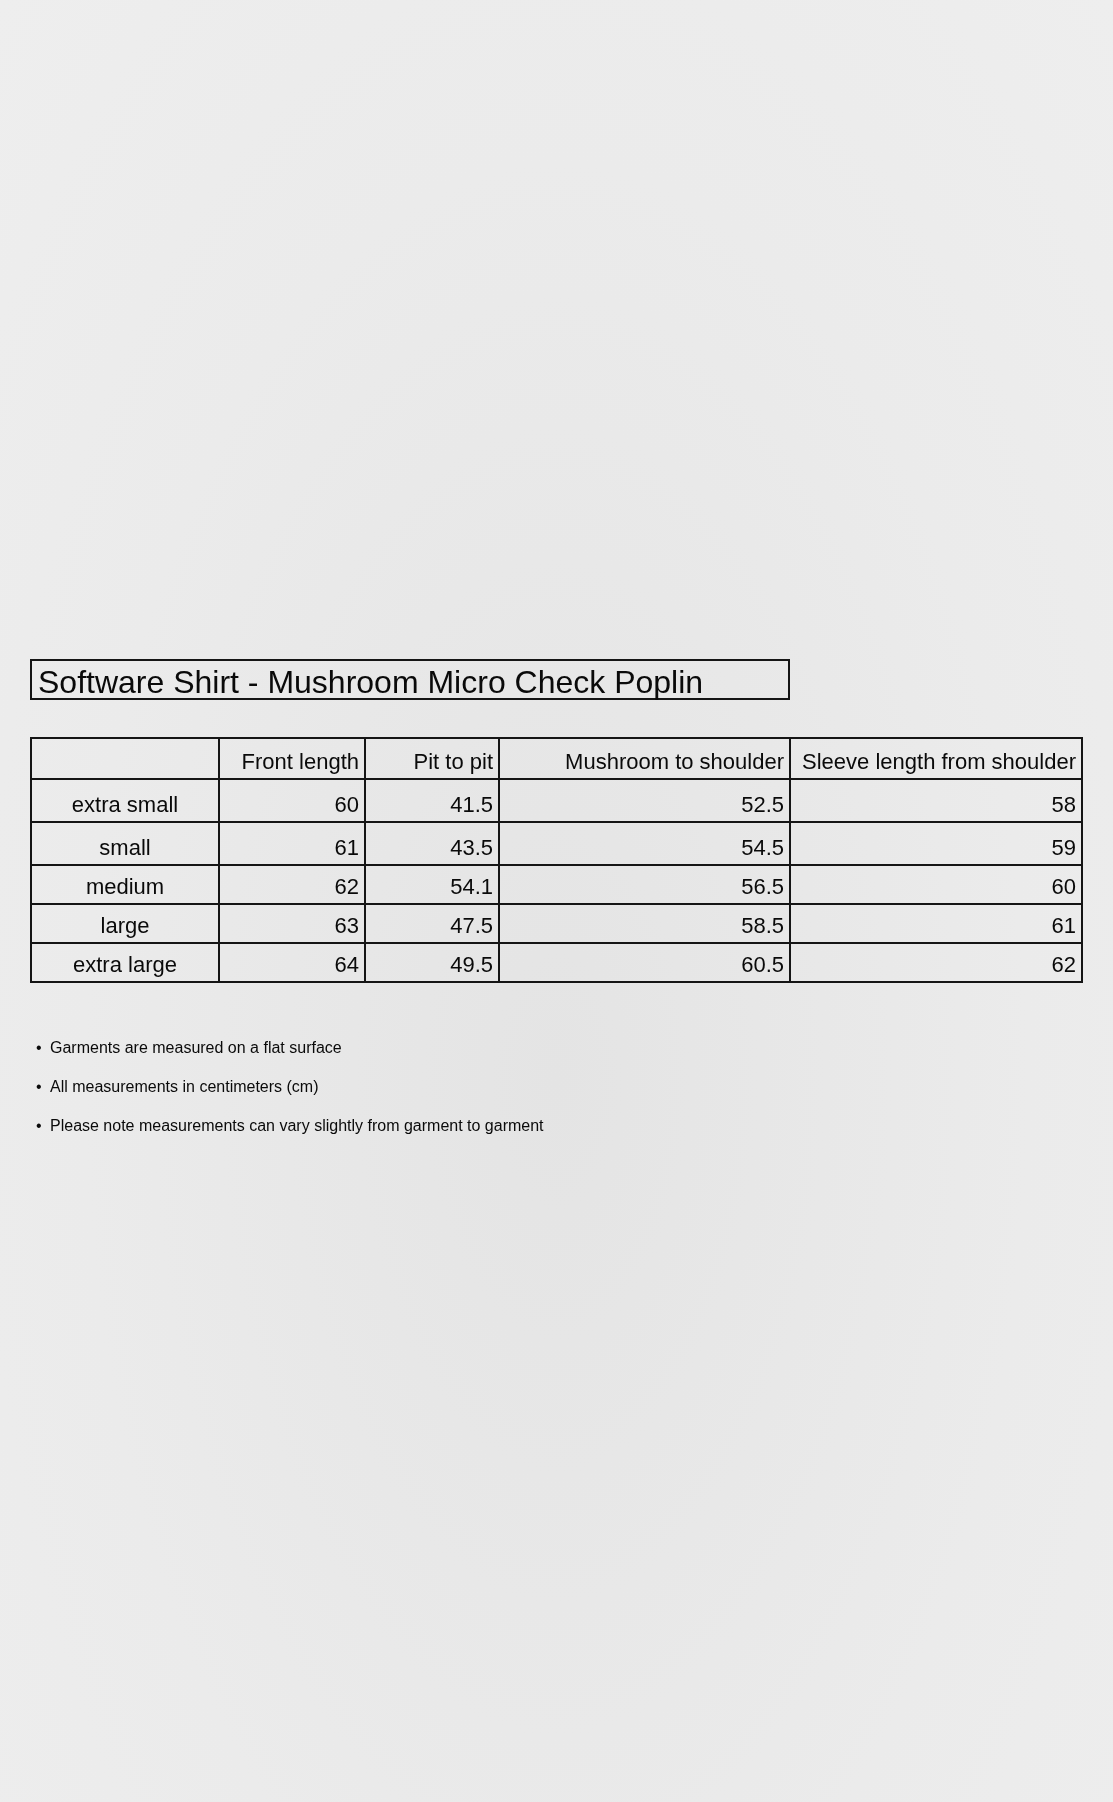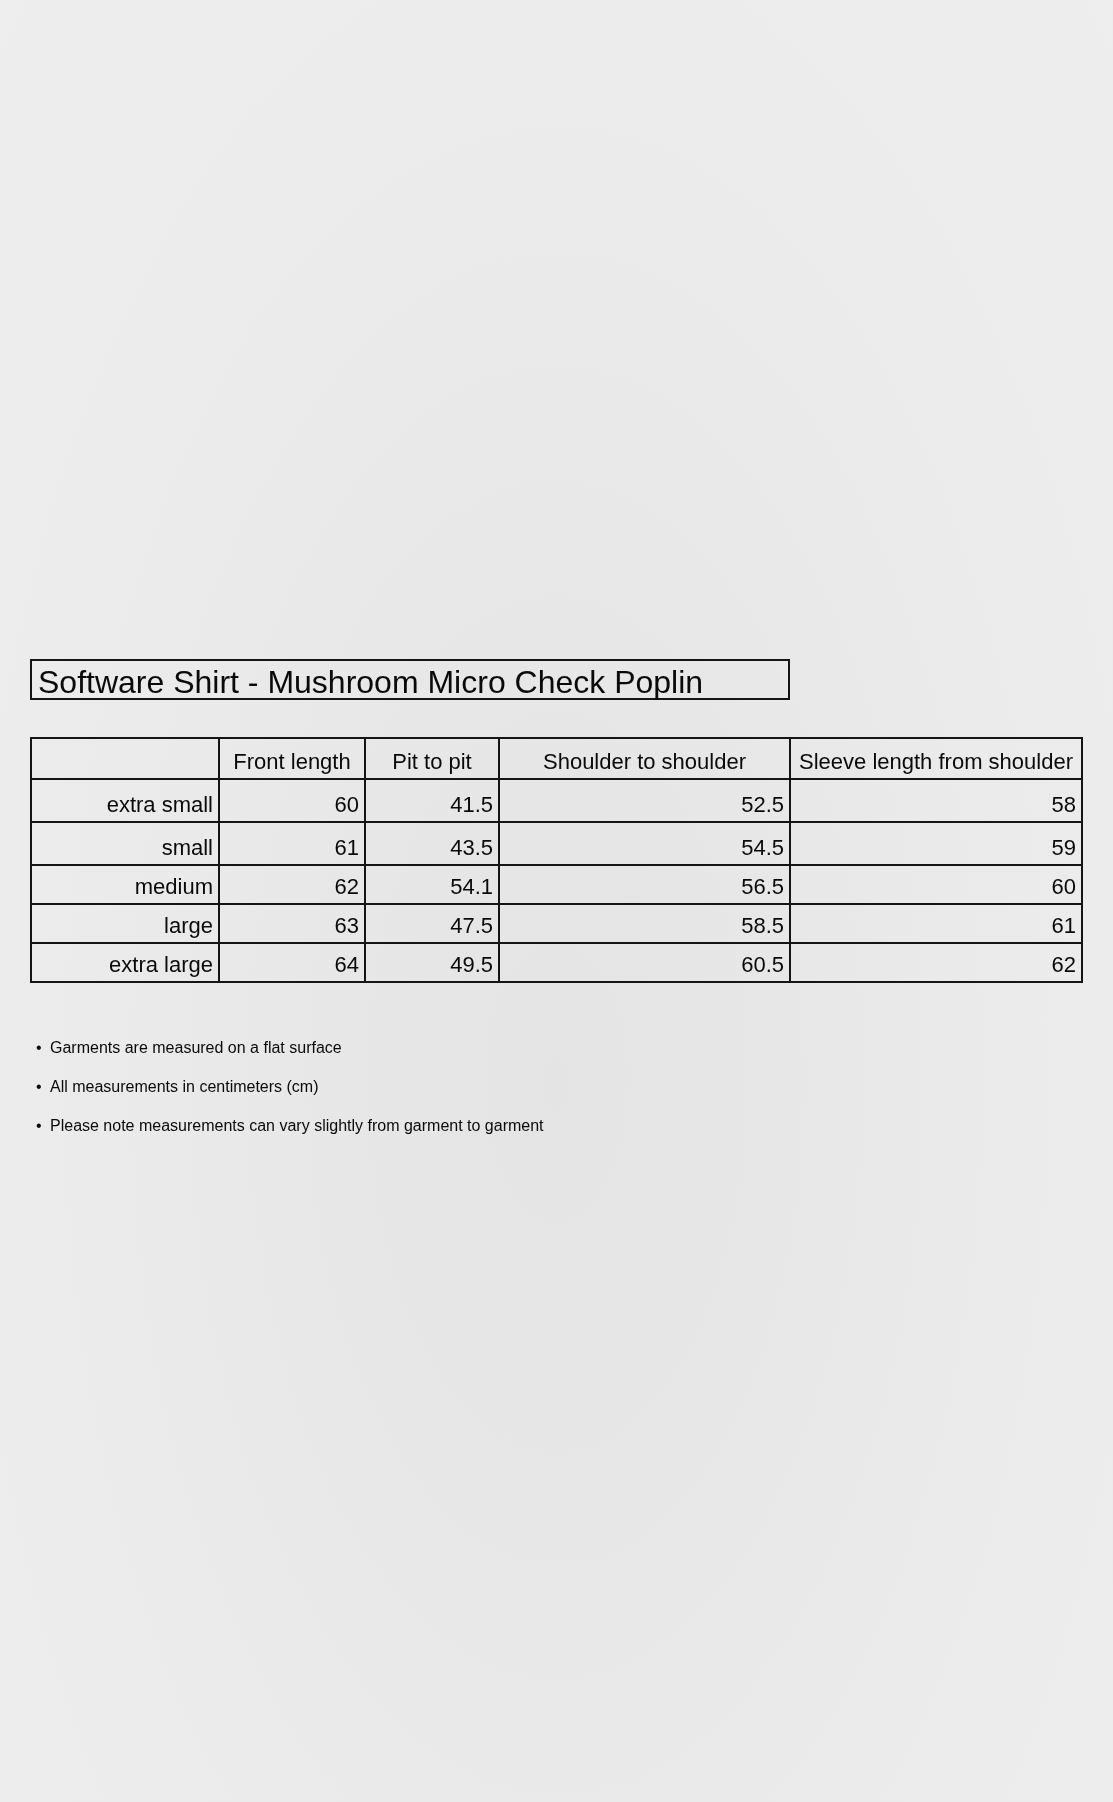--- a/index.html
+++ b/index.html
@@ -44,29 +44,29 @@
     table.size-table td, table.size-table th {
       border: 2px solid #151515;
       padding: 0 5px;
       font-size: 22px;
       font-weight: normal;
       white-space: nowrap;
       overflow: hidden;
       vertical-align: bottom;
     }
     table.size-table th {
-      text-align: center;
+      text-align: right;
       height: 36px;
       padding-bottom: 3px;
     }
     table.size-table td {
       padding-bottom: 3px;
     }
     table.size-table td.label {
-      text-align: right;
+      text-align: center;
       border-radius: 12px;
     }
     table.size-table td.num {
       text-align: right;
       border-radius: 11px;
     }
     tr.row-0 td { height: 38px; }
     tr.row-1 td { height: 38px; }
     tr.row-2 td { height: 34px; }
     tr.row-3 td { height: 34px; margin-top: 19px; }
@@ -104,21 +104,21 @@
     <col style="width:146px">
     <col style="width:134px">
     <col style="width:291px">
     <col style="width:292px">
   </colgroup>
   <thead>
     <tr>
       <th></th>
       <th>Front length</th>
       <th>Pit to pit</th>
-      <th>Shoulder to shoulder</th>
+      <th>Mushroom to shoulder</th>
       <th>Sleeve length from shoulder</th>
     </tr>
   </thead>
   <tbody>
     <tr class="row-0">
       <td class="label">extra small</td>
       <td class="num">60</td>
       <td class="num">41.5</td>
       <td class="num">52.5</td>
       <td class="num">58</td>

